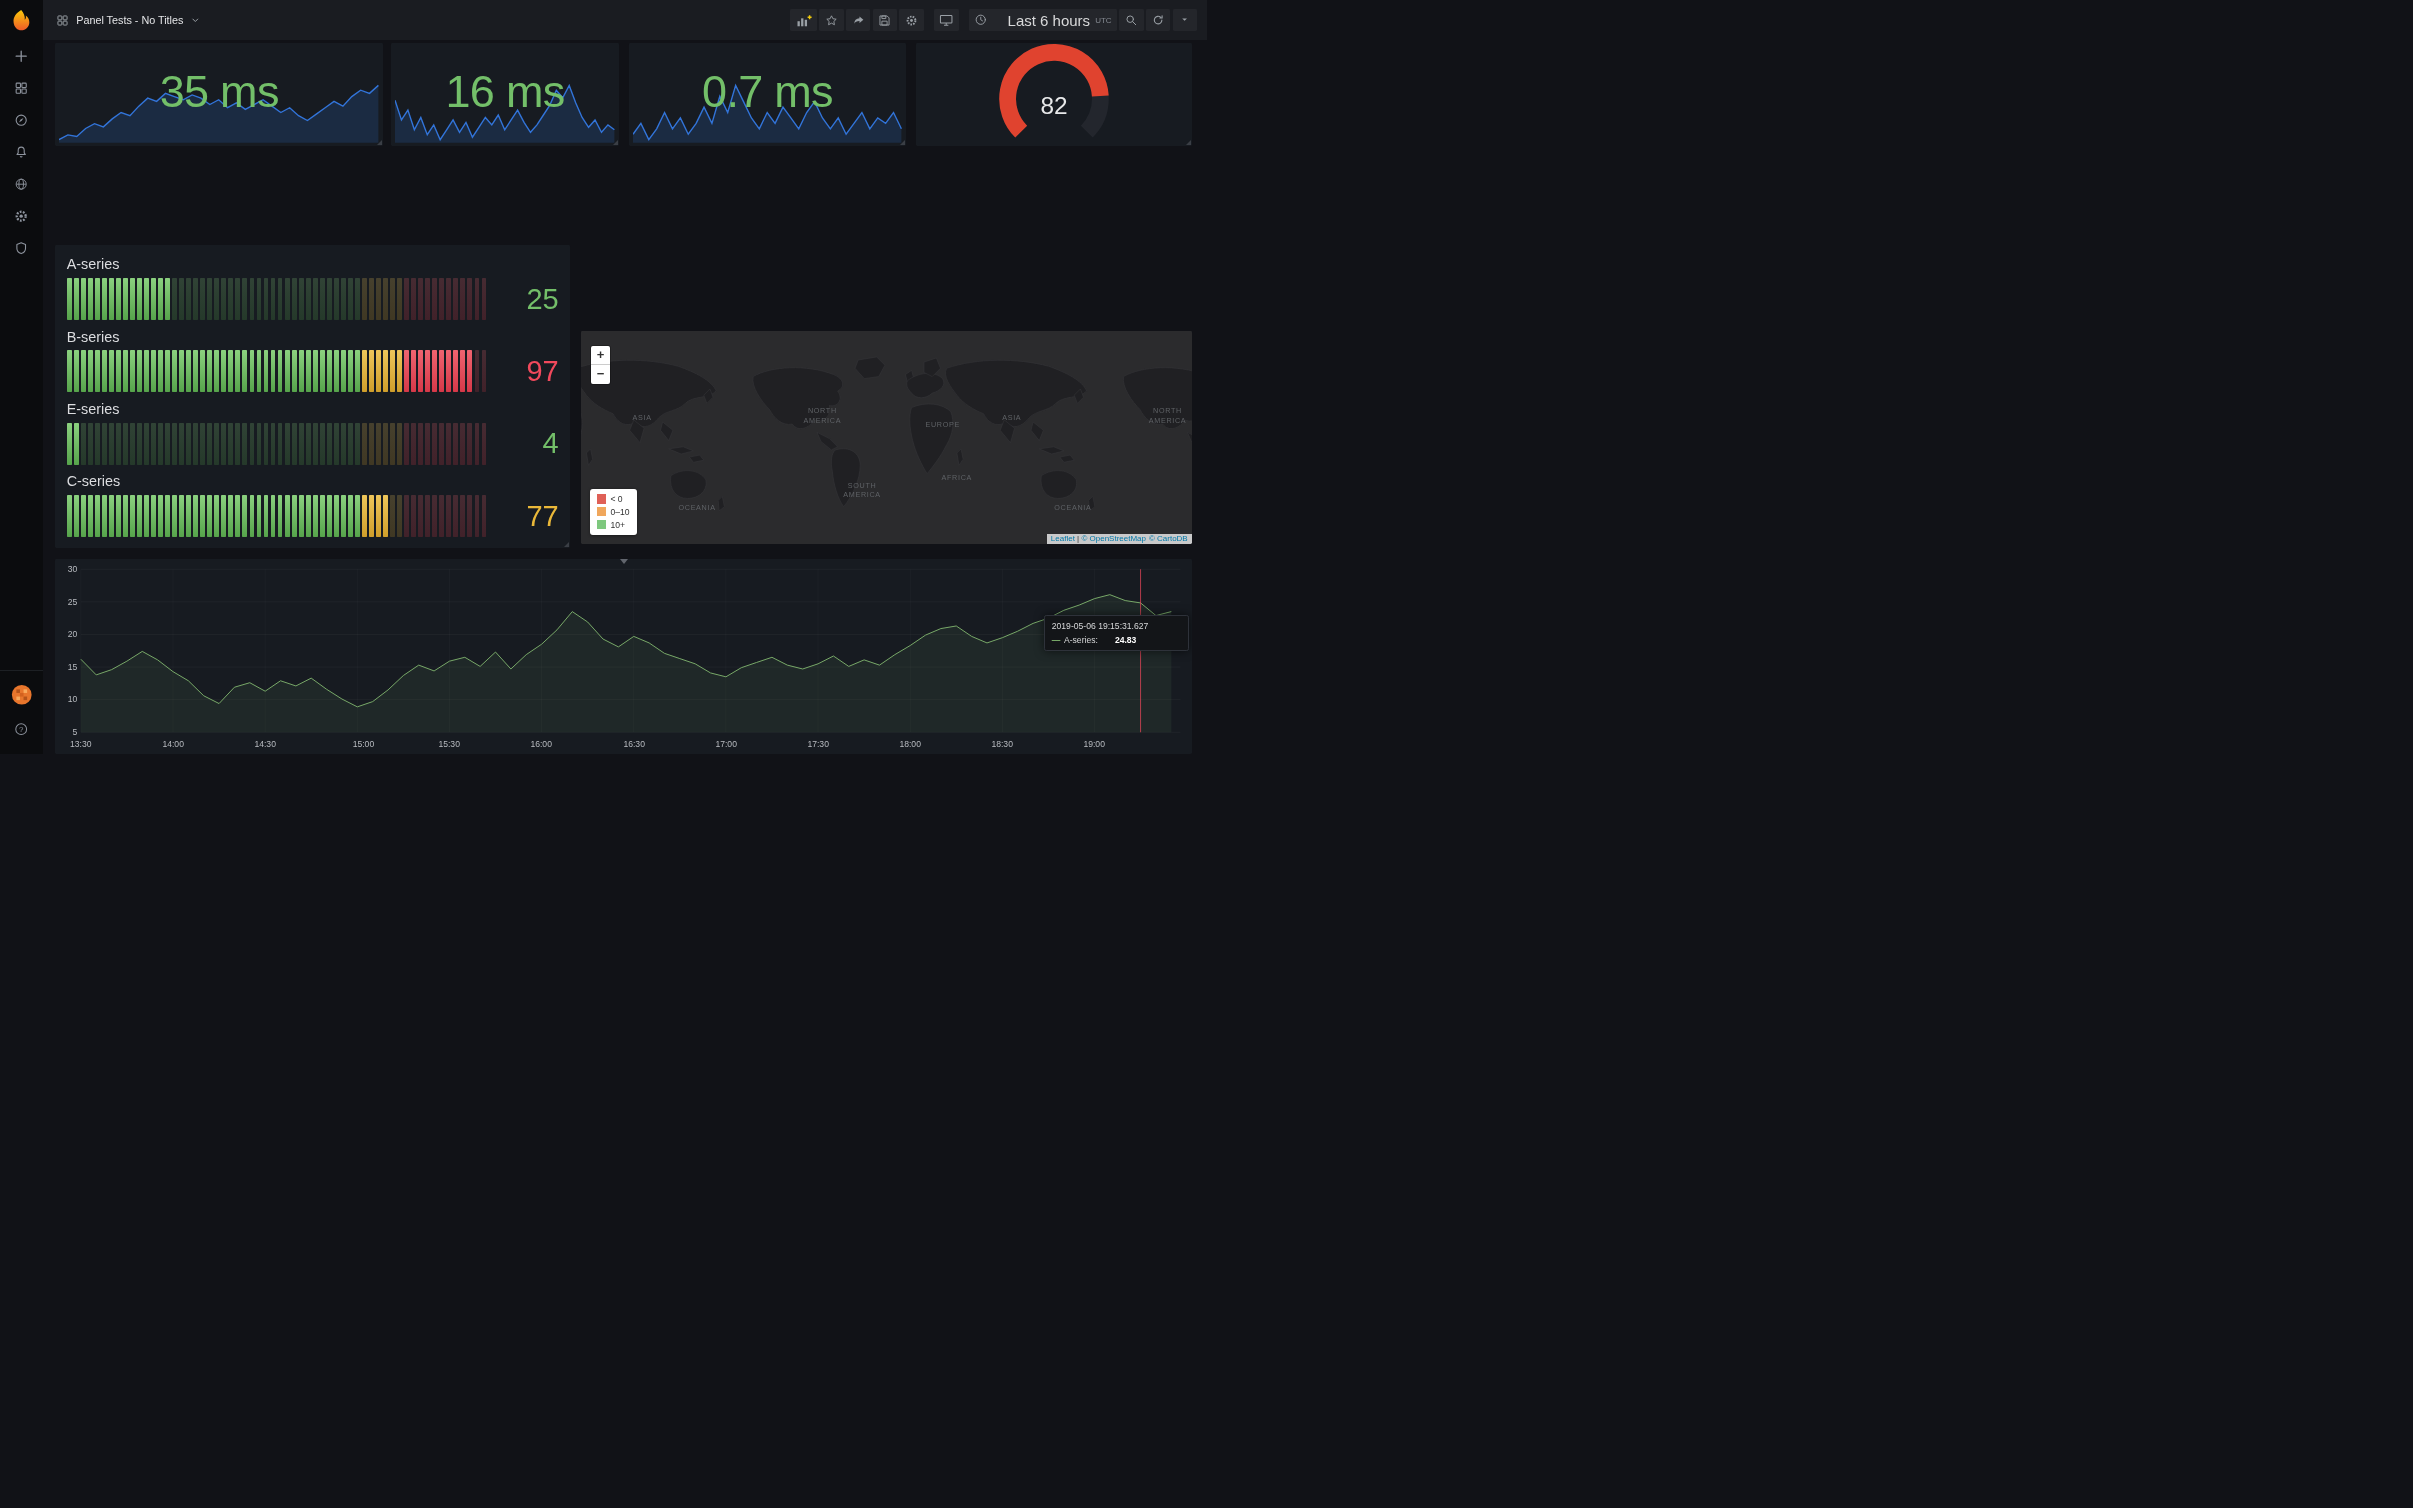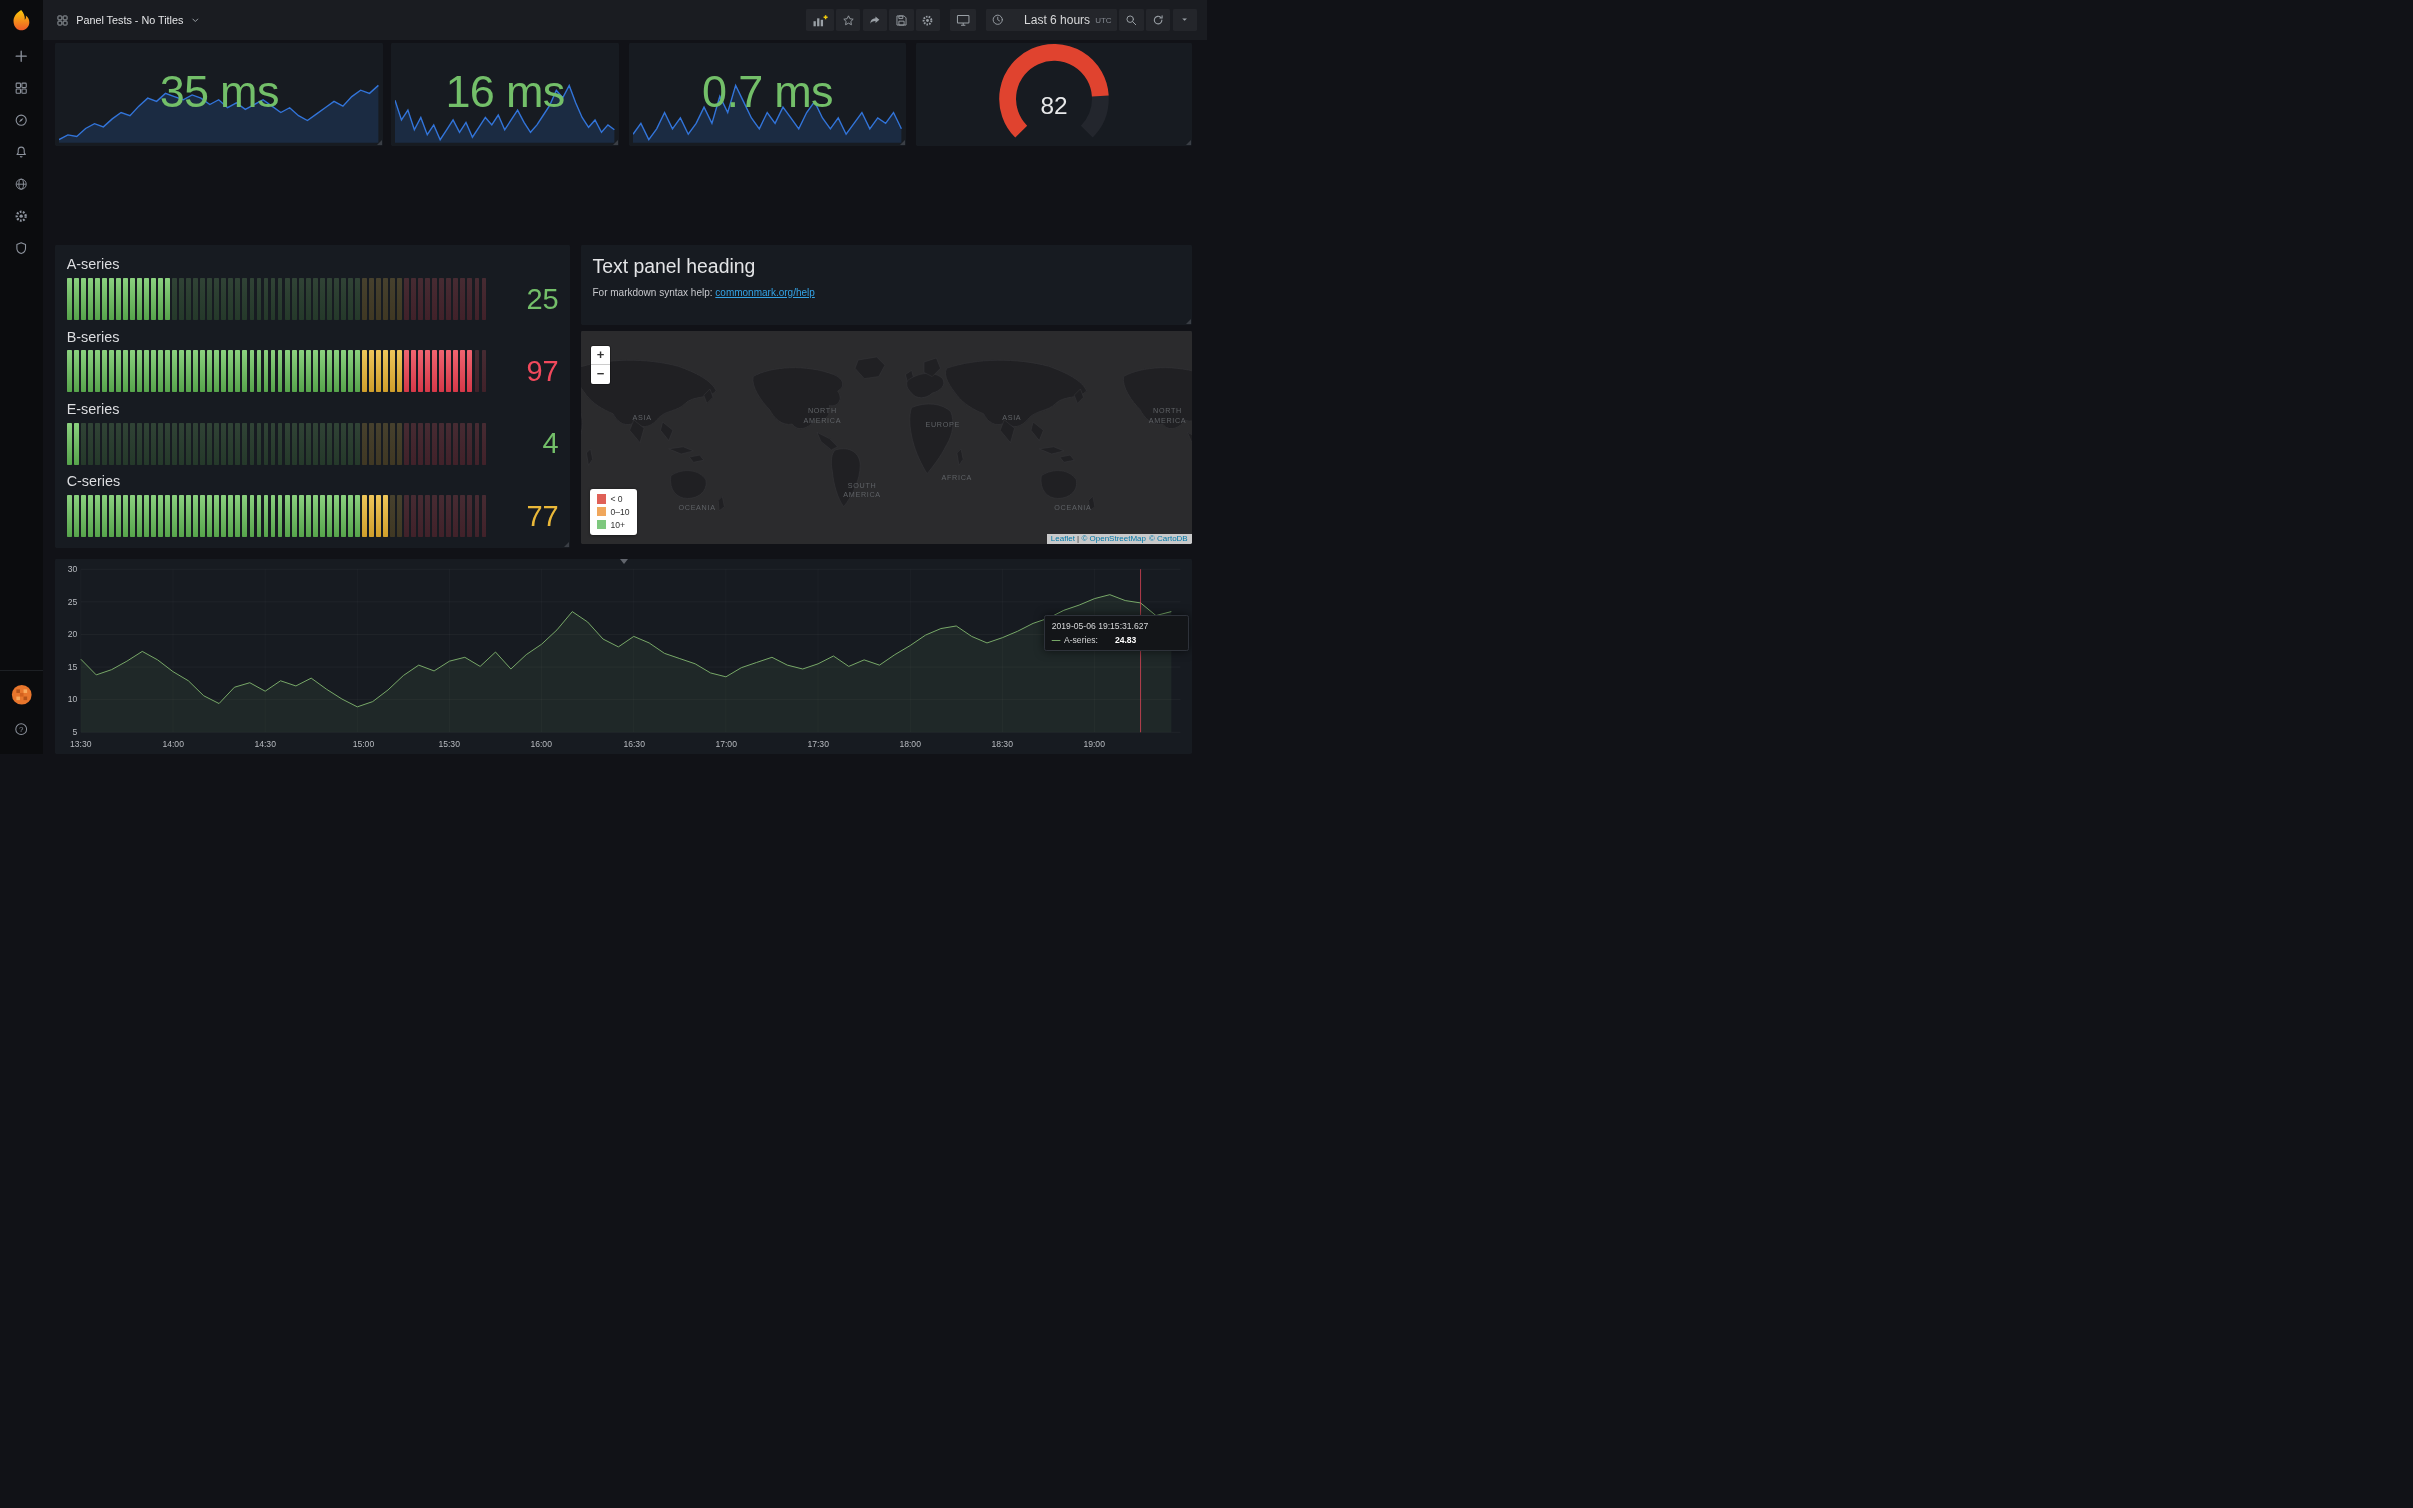--- a/index.html
+++ b/index.html
@@ -18,21 +18,21 @@
   .icon { display:block; }
   
   .navbar { position:absolute; left:43px; top:0; right:0; height:40px; background:#1a1c21;
             display:flex; align-items:center; justify-content:space-between; padding:0 10px 0 13px; z-index:10;}
   .nav-left { display:flex; align-items:center; gap:7.2px; }
   .nav-title { font-size:10.8px; color:#e3e4e6; cursor:pointer; }
   .nav-right { display:flex; align-items:center; }
   .nav-btn { display:flex; align-items:center; justify-content:center; height:21.5px; min-width:24.4px;
              background:#24262b; margin-left:2.2px; padding:0 5.7px; border-radius:1.4px; cursor:pointer; }
   .nav-btn.spaced { margin-left:10px; }
-  .time-label { font-size:12px; color:#d8d9da; margin-left:21px; }
+  .time-label { font-size:15px; color:#d8d9da; margin-left:21px; }
   .tz-label { font-size:8px; color:#858a92; margin-left:5px; }
   
   .content { position:absolute; left:43px; top:40px; width:1164px; height:714px; }
   .panel { position:absolute; background:#171b21; border-radius:1.4px; overflow:hidden; }
   .resize-corner { position:absolute; right:1.4px; bottom:1.4px; width:0; height:0;
                    border-left:5px solid transparent; border-bottom:5px solid #3a3e45; cursor:nwse-resize; }
   .p-stat1 {left:12.2px; top:2.9px; width:328px; height:103px;}
   .p-stat2 {left:348px; top:2.9px; width:228px; height:103px;}
   .p-stat3 {left:586px; top:2.9px; width:277px; height:103px;}
   .p-gauge {left:873px; top:2.9px; width:276px; height:103px;}
@@ -566,25 +566,20 @@
             <div class="lcd-cell" style="background-image:linear-gradient(180deg,#ef6470,#d63848);opacity:0.22"></div>
             <div class="lcd-cell" style="background-image:linear-gradient(180deg,#ef6470,#d63848);opacity:0.22"></div>
             <div class="lcd-cell" style="background-image:linear-gradient(180deg,#ef6470,#d63848);opacity:0.22"></div>
           </div>
         <div class="lcd-value" style="color: rgb(234, 184, 57);">77</div>
       </div>
     </div>
     <div class="resize-corner"></div>
   </section>
 
-  <section class="panel p-text">
-    <h1 class="text-heading">Text panel heading</h1>
-    <p class="text-body"><span>For markdown syntax help: </span><a class="text-link" href="#">commonmark.org/help</a></p>
-    <div class="resize-corner"></div>
-  </section>
 
   <section class="panel p-map">
     <div class="map-canvas">
       <svg class="map-svg" viewBox="0 0 851 296" preserveAspectRatio="none">
         <defs>
           <g id="world" fill="#202023" stroke="#37373a" stroke-width="0.5">
             <path d="M120 10 L138 7 L146 15 L140 26 L126 28 L117 18 Z"></path>
             <path d="M18 26 C35 16 70 14 96 24 C106 28 108 36 100 40 C106 48 100 56 92 54 C94 64 86 72 78 68 C72 76 62 80 56 72 C46 74 38 66 34 58 C26 50 16 36 18 26 Z"></path>
             <path d="M80 80 L92 86 L100 94 L94 97 L84 89 Z"></path>
             <path d="M98 97 C112 93 122 100 122 112 C122 126 114 142 106 152 C100 144 96 130 95 118 C93 108 94 100 98 97 Z"></path>

